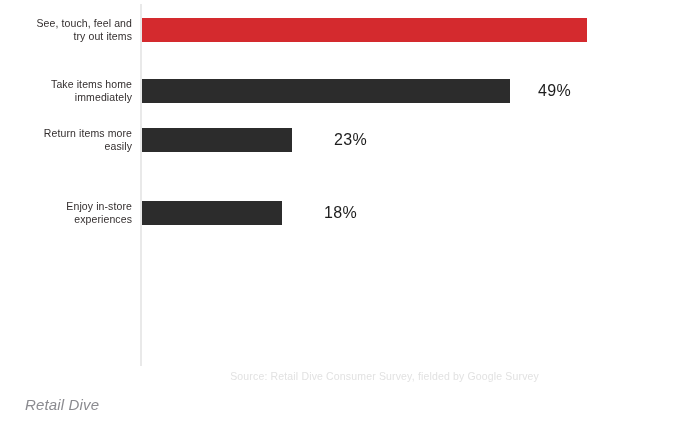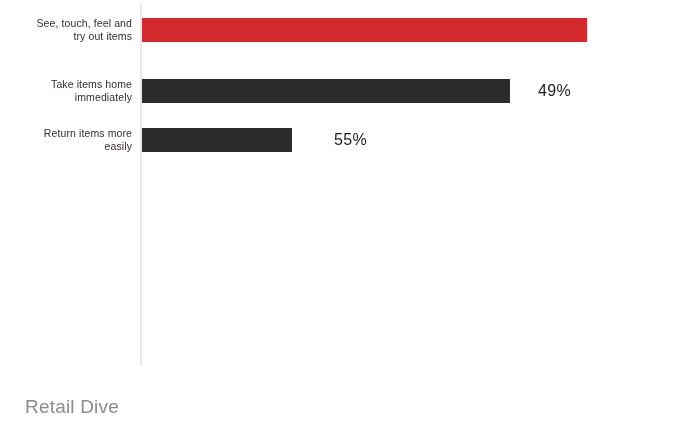--- a/index.html
+++ b/index.html
@@ -85,21 +85,22 @@
     top: 370px;
     font-size: 10.5px;
     color: #e2e2e2;
     letter-spacing: 0.015em;
     white-space: nowrap;
   }
   #brand-mark {
     position: absolute;
     left: 25px;
     top: 396px;
-    font-size: 19px;
+    font-size: 15px;
+    font-style: italic;
     color: #8b8b90;
     letter-spacing: 0.01em;
     white-space: nowrap;
   }
 </style>
 </head>
 <body>
 
 <div id="chart-canvas">
 
@@ -118,23 +119,30 @@
       <div class="cat-label">Take items home
 immediately</div>
       <div class="bar" style="width:368px;"></div>
       <div class="value-label" style="left:504px;">49%</div>
     </div>
 
     <div class="bar-row" style="top:128px;">
       <div class="cat-label">Return items more
 easily</div>
       <div class="bar" style="width:150px;"></div>
-      <div class="value-label" style="left:300px;">55%</div>
+      <div class="value-label" style="left:300px;">23%</div>
     </div>
 
+    <div class="bar-row" style="top:201px;">
+      <div class="cat-label">Enjoy in-store
+experiences</div>
+      <div class="bar" style="width:140px;"></div>
+      <div class="value-label" style="left:290px;">18%</div>
+    </div>
 
 
 
   </div>
 
+  <div id="source-note">Source: Retail Dive Consumer Survey, fielded by Google Survey</div>
   <div id="brand-mark">Retail Dive</div>
 
 </div>
 
 </body></html>

